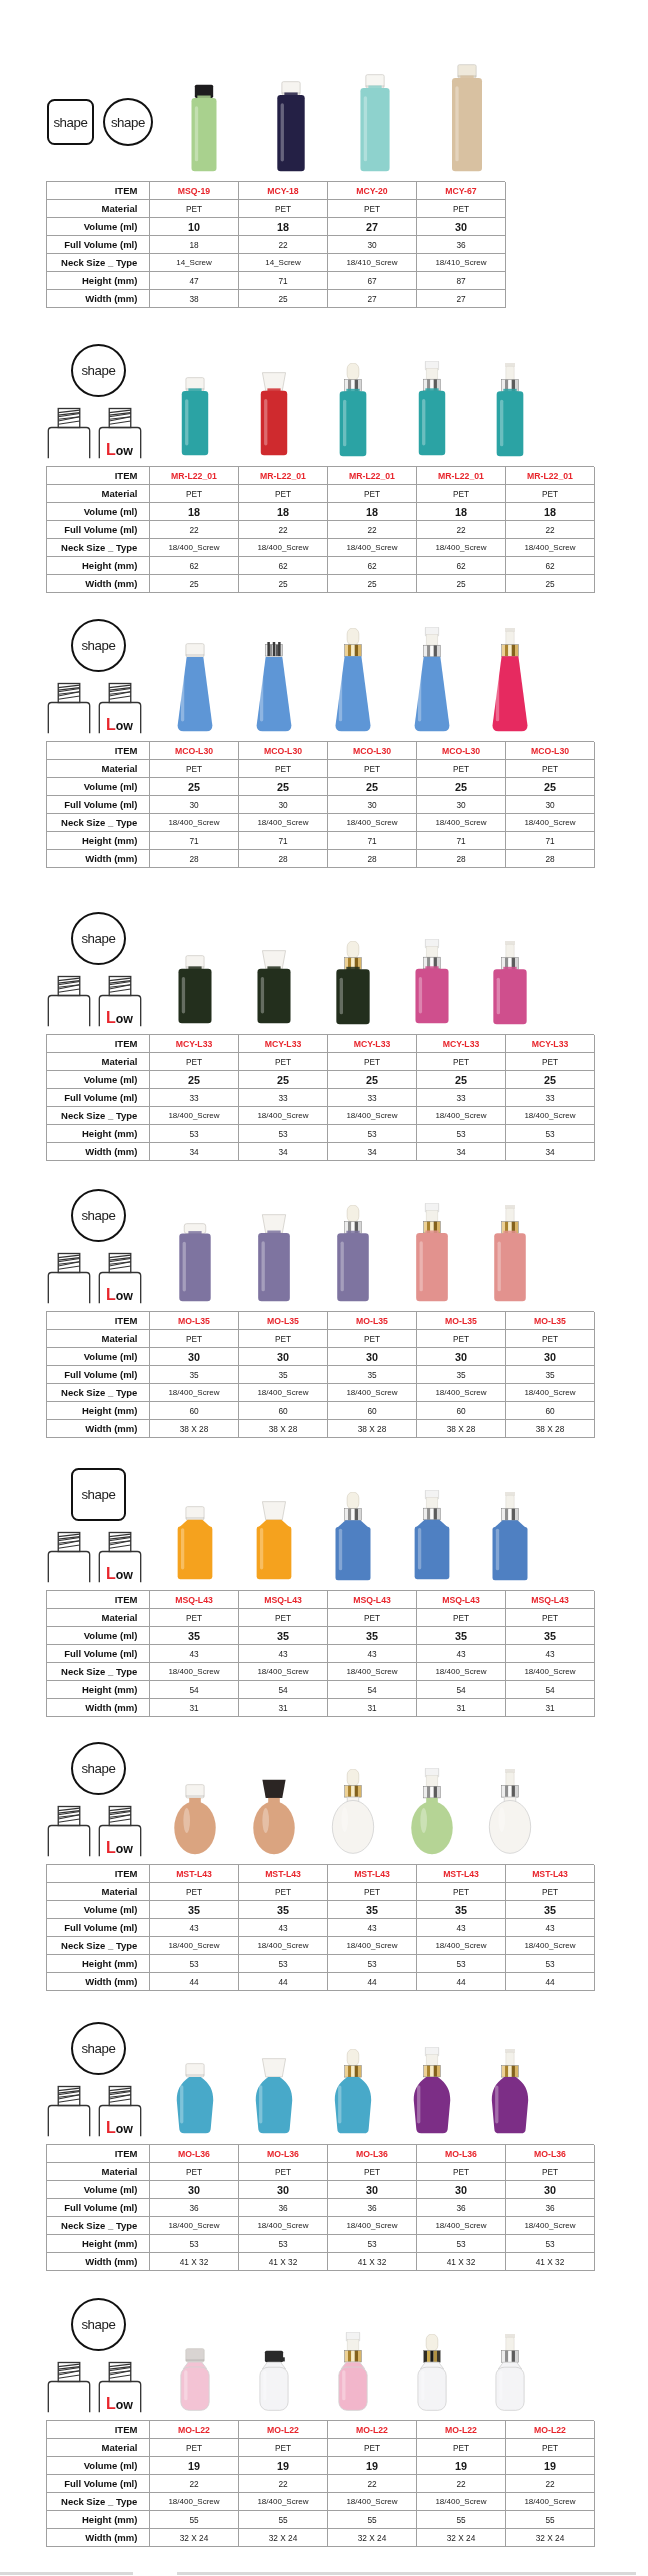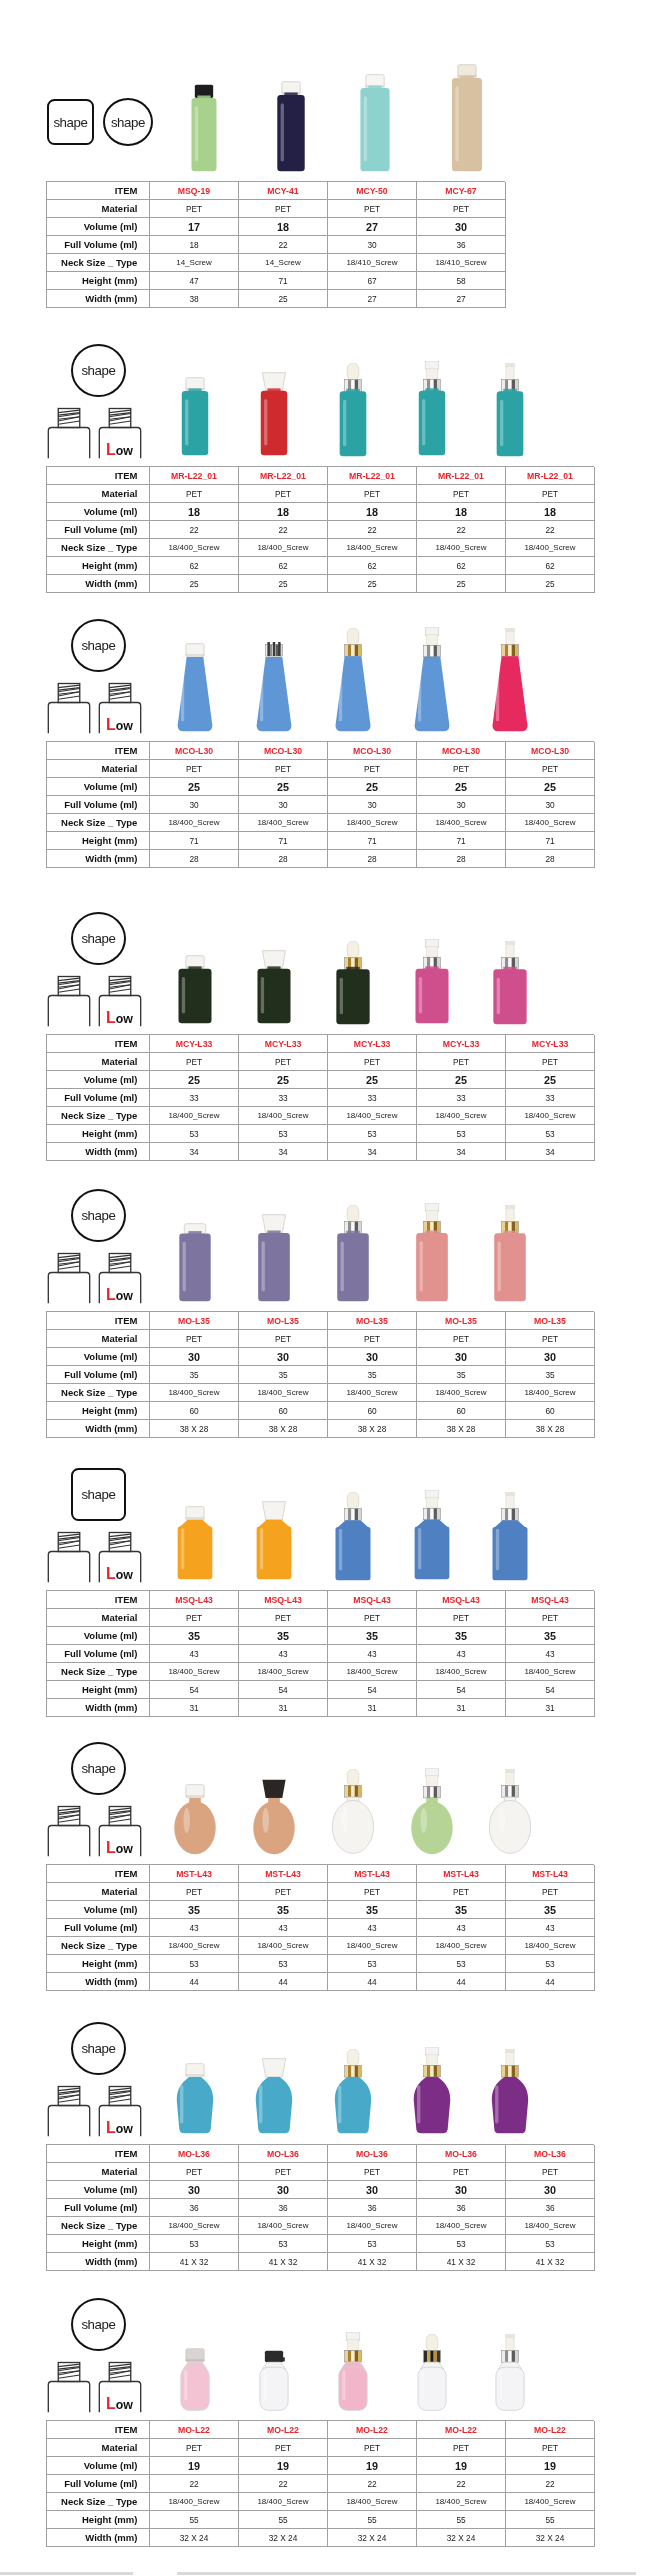--- a/index.html
+++ b/index.html
@@ -52,48 +52,48 @@
     <div class="bottle" style="left: 442px; top: 63px; width: 50px; height: 110px;"><svg width="50" height="110" viewBox="0 0 60 132">
         <rect x="19" y="2" width="22" height="16" rx="2" fill="#efe9db" stroke="#c9c6c0" stroke-width="0.8"></rect>
         <rect x="19" y="15" width="22" height="1.4" fill="rgba(0,0,0,0.14)"></rect>
         <rect x="22" y="15" width="16" height="5" fill="#d8c1a1" opacity="0.85"></rect>
         <rect x="12" y="18" width="36" height="112" rx="4" fill="#d8c1a1"></rect>
         <rect x="16" y="28" width="4" height="90" rx="2" fill="#ffffff" opacity="0.3"></rect>
       </svg></div>
     <div class="ptable" style="left: 46px; top: 181px; width: 458px; grid-template-columns: 103px repeat(4, 89px); grid-auto-rows: 18px;">
       <div class="cell lbl">ITEM</div>
       <div class="cell item" style="color: rgb(232, 37, 44);">MSQ-19</div>
-      <div class="cell item" style="color: rgb(232, 37, 44);">MCY-41</div>
-      <div class="cell item" style="color: rgb(232, 37, 44);">MCY-50</div>
+      <div class="cell item" style="color: rgb(232, 37, 44);">MCY-18</div>
+      <div class="cell item" style="color: rgb(232, 37, 44);">MCY-20</div>
       <div class="cell item" style="color: rgb(232, 37, 44);">MCY-67</div>
       <div class="cell lbl">Material</div>
       <div class="cell">PET</div>
       <div class="cell">PET</div>
       <div class="cell">PET</div>
       <div class="cell">PET</div>
       <div class="cell lbl">Volume (ml)</div>
-      <div class="cell vol">17</div>
+      <div class="cell vol">10</div>
       <div class="cell vol">18</div>
       <div class="cell vol">27</div>
       <div class="cell vol">30</div>
       <div class="cell lbl">Full Volume (ml)</div>
       <div class="cell">18</div>
       <div class="cell">22</div>
       <div class="cell">30</div>
       <div class="cell">36</div>
       <div class="cell lbl">Neck Size _ Type</div>
       <div class="cell neck">14_Screw</div>
       <div class="cell neck">14_Screw</div>
       <div class="cell neck">18/410_Screw</div>
       <div class="cell neck">18/410_Screw</div>
       <div class="cell lbl">Height (mm)</div>
       <div class="cell">47</div>
       <div class="cell">71</div>
       <div class="cell">67</div>
-      <div class="cell">58</div>
+      <div class="cell">87</div>
       <div class="cell lbl">Width (mm)</div>
       <div class="cell">38</div>
       <div class="cell">25</div>
       <div class="cell">27</div>
       <div class="cell">27</div>
     </div>
     <div class="logo logo-circle" style="left: 71px; top: 344px; width: 55px; height: 53px;">shape</div>
     <div class="neck-draw" style="left: 45px; top: 406px;"><svg width="48" height="53" viewBox="0 0 58 64">
     <path d="M4 63 L4 30 Q4 26 8 26 L50 26 Q54 26 54 30 L54 63" fill="none" stroke="#333" stroke-width="1.6"></path>
     <rect x="16" y="3" width="26" height="23" fill="none" stroke="#333" stroke-width="1.6"></rect>

